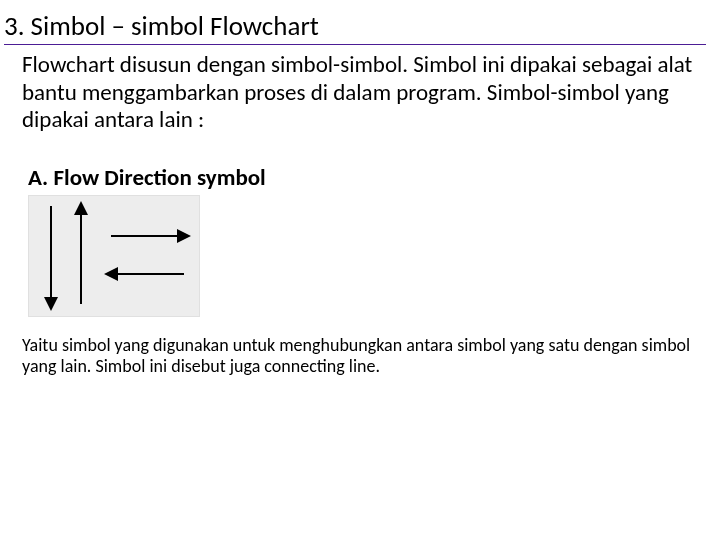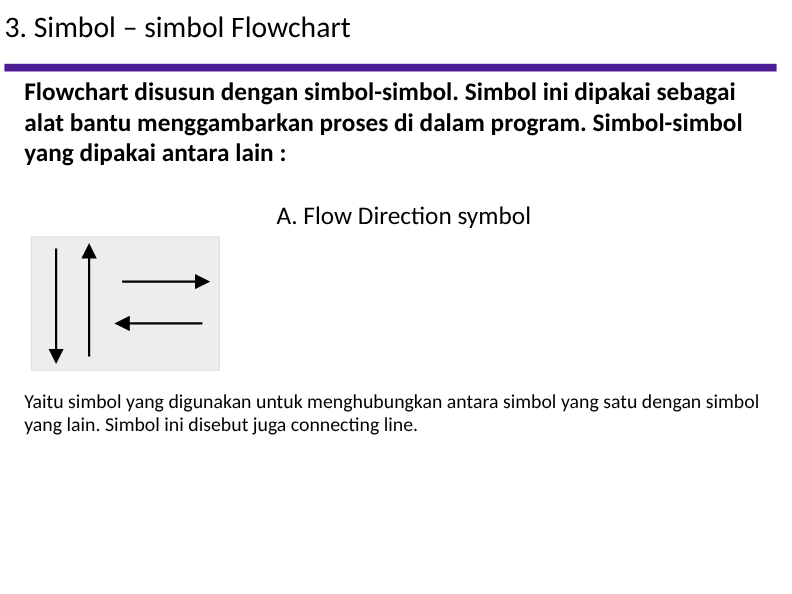--- a/index.html
+++ b/index.html
@@ -15,35 +15,34 @@
     box-sizing: border-box;
     width: 720px;
     height: 540px;
     padding: 10px 14px 10px 4px;
     position: relative;
   }
   .heading {
     font-size: 27px;
     font-weight: 400;
     margin: 0 0 4px 0;
-    padding-bottom: 16px;
-    border-bottom: 7px solid #4c1d95;
+    padding-bottom: 2px;
+    border-bottom: 1px solid #4c1d95;
     line-height: 1.2;
   }
   .para {
     font-size: 23px;
     line-height: 1.18;
     margin: 6px 0 0 18px;
-    font-weight: 700;
+    font-weight: 400;
   }
   .subheading {
     font-size: 23px;
-    font-weight: 400;
+    font-weight: 700;
     margin: 30px 0 4px 24px;
-    text-align: center;
   }
   .figure {
     width: 170px;
     height: 120px;
     background: #ededed;
     margin: 2px 0 10px 24px;
     position: relative;
     border: 1px solid #e0e0e0;
   }
   .para2 {

